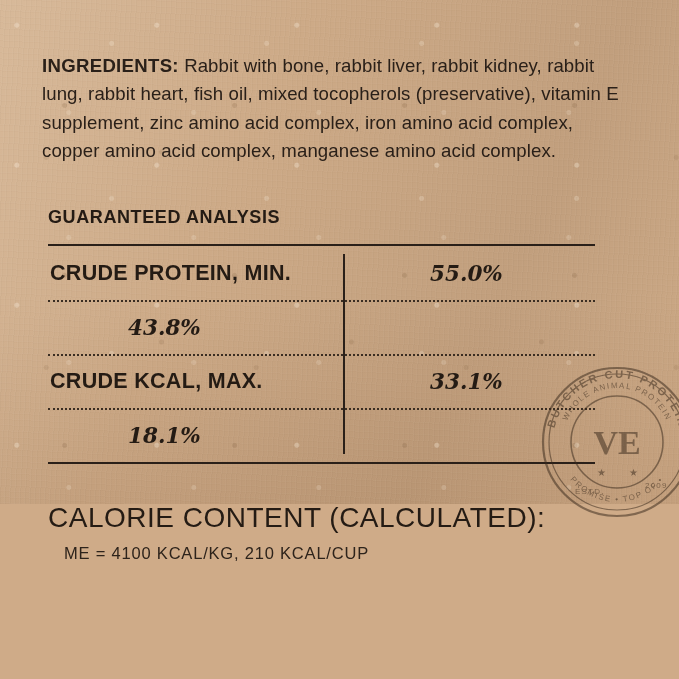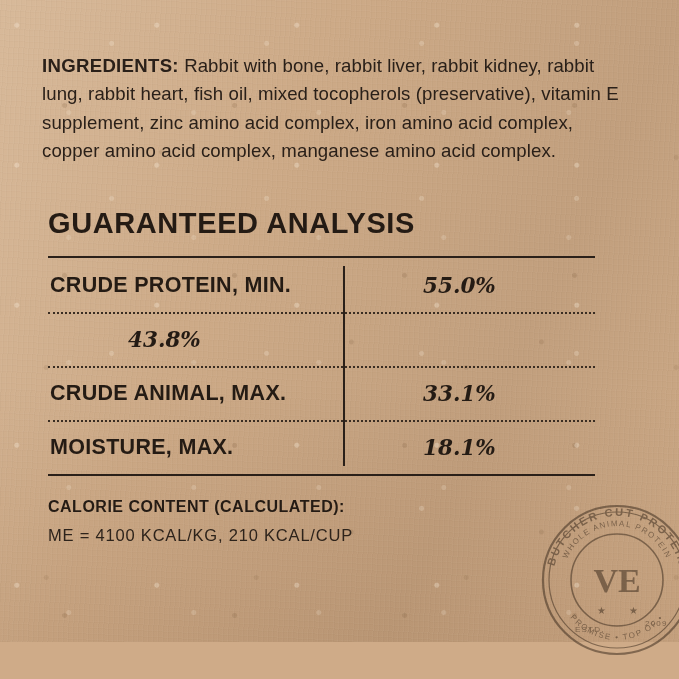--- a/index.html
+++ b/index.html
@@ -11,21 +11,21 @@
     height: 679px;
     overflow: hidden;
     font-family: "Liberation Sans", sans-serif;
     background: #cfab88;
   }
 
   
   #label {
     position: relative;
     width: 679px;
-    height: 642px;
+    height: 504px;
     box-sizing: border-box;
     background-color: #cdaa87;
     background-image:
       radial-gradient(circle at 12% 18%, rgba(255,246,232,0.30) 0 2px, rgba(0,0,0,0) 3px),
       radial-gradient(circle at 38% 62%, rgba(110,78,48,0.18) 0 2px, rgba(0,0,0,0) 3px),
       radial-gradient(circle at 72% 28%, rgba(255,246,232,0.22) 0 2px, rgba(0,0,0,0) 3px),
       radial-gradient(circle at 85% 80%, rgba(110,78,48,0.15) 0 2px, rgba(0,0,0,0) 3px),
       radial-gradient(circle at 55% 90%, rgba(255,246,232,0.18) 0 2px, rgba(0,0,0,0) 3px),
       radial-gradient(circle at 22% 75%, rgba(120,88,56,0.14) 0 2px, rgba(0,0,0,0) 3px),
       linear-gradient(115deg, rgba(255,240,220,0.22) 0%, rgba(0,0,0,0) 35%, rgba(90,62,38,0.10) 70%, rgba(0,0,0,0) 100%),
@@ -62,21 +62,21 @@
   }
   .ingredients .lead {
     font-weight: bold;
     letter-spacing: 0.3px;
   }
 
   
   .ga-title {
     margin-top: 42px;
     margin-left: 6px;
-    font-size: 29px;
+    font-size: 18px;
     font-weight: bold;
     letter-spacing: 0.6px;
     color: #241b14;
   }
 
   .ga-table {
     margin-top: 16px;
     margin-left: 6px;
     margin-right: 42px;
     position: relative;
@@ -89,20 +89,21 @@
     top: 8px;
     bottom: 8px;
     width: 2px;
     background: #2a2019;
   }
   .ga-row {
     display: flex;
     align-items: center;
     height: 54px;
     position: relative;
+    gap: 7px;
   }
   .ga-row + .ga-row::before {
     content: "";
     position: absolute;
     left: 0; right: 0; top: 0;
     height: 0;
     border-top: 2px dotted #3a2d22;
   }
   .ga-name {
     width: 295px;
@@ -121,30 +122,30 @@
     font-family: "DejaVu Serif", serif;
     font-style: italic;
     font-weight: bold;
     font-size: 21.5px;
     color: #241b14;
     white-space: nowrap;
   }
 
   
   .cal-title {
-    margin-top: 22px;
+    margin-top: 38px;
     margin-left: 6px;
-    font-size: 16px;
-    font-weight: bold;
+    font-size: 28px;
+    font-weight: normal;
     letter-spacing: 0.5px;
     color: #241b14;
   }
   .cal-value {
     margin-top: 10px;
-    margin-left: 6px;
+    margin-left: 22px;
     font-size: 16.5px;
     letter-spacing: 0.8px;
     color: #2d231b;
   }
 
   
   .stamp {
     position: absolute;
     right: -26px;
     bottom: -26px;
@@ -175,26 +176,25 @@
       <div class="ga-row">
         <div class="ga-name">CRUDE PROTEIN, MIN.</div>
         <div class="ga-value">55.0%</div>
       </div>
 
       <div class="ga-row">
         <div class="ga-value">43.8%</div>
       </div>
 
       <div class="ga-row">
-        <div class="ga-name">CRUDE ANIMAL, MAX.</div>
+        <div class="ga-name">CRUDE KCAL, MAX.</div>
         <div class="ga-value">33.1%</div>
       </div>
 
       <div class="ga-row">
-        <div class="ga-name">MOISTURE, MAX.</div>
         <div class="ga-value">18.1%</div>
       </div>
     </div>
 
     <div class="cal-title">CALORIE CONTENT (CALCULATED):</div>
     <div class="cal-value">ME = 4100 KCAL/KG, 210 KCAL/CUP</div>
   </div>
 
   <div class="stamp">
     <svg viewBox="0 0 176 176" width="176" height="176" aria-hidden="true">

